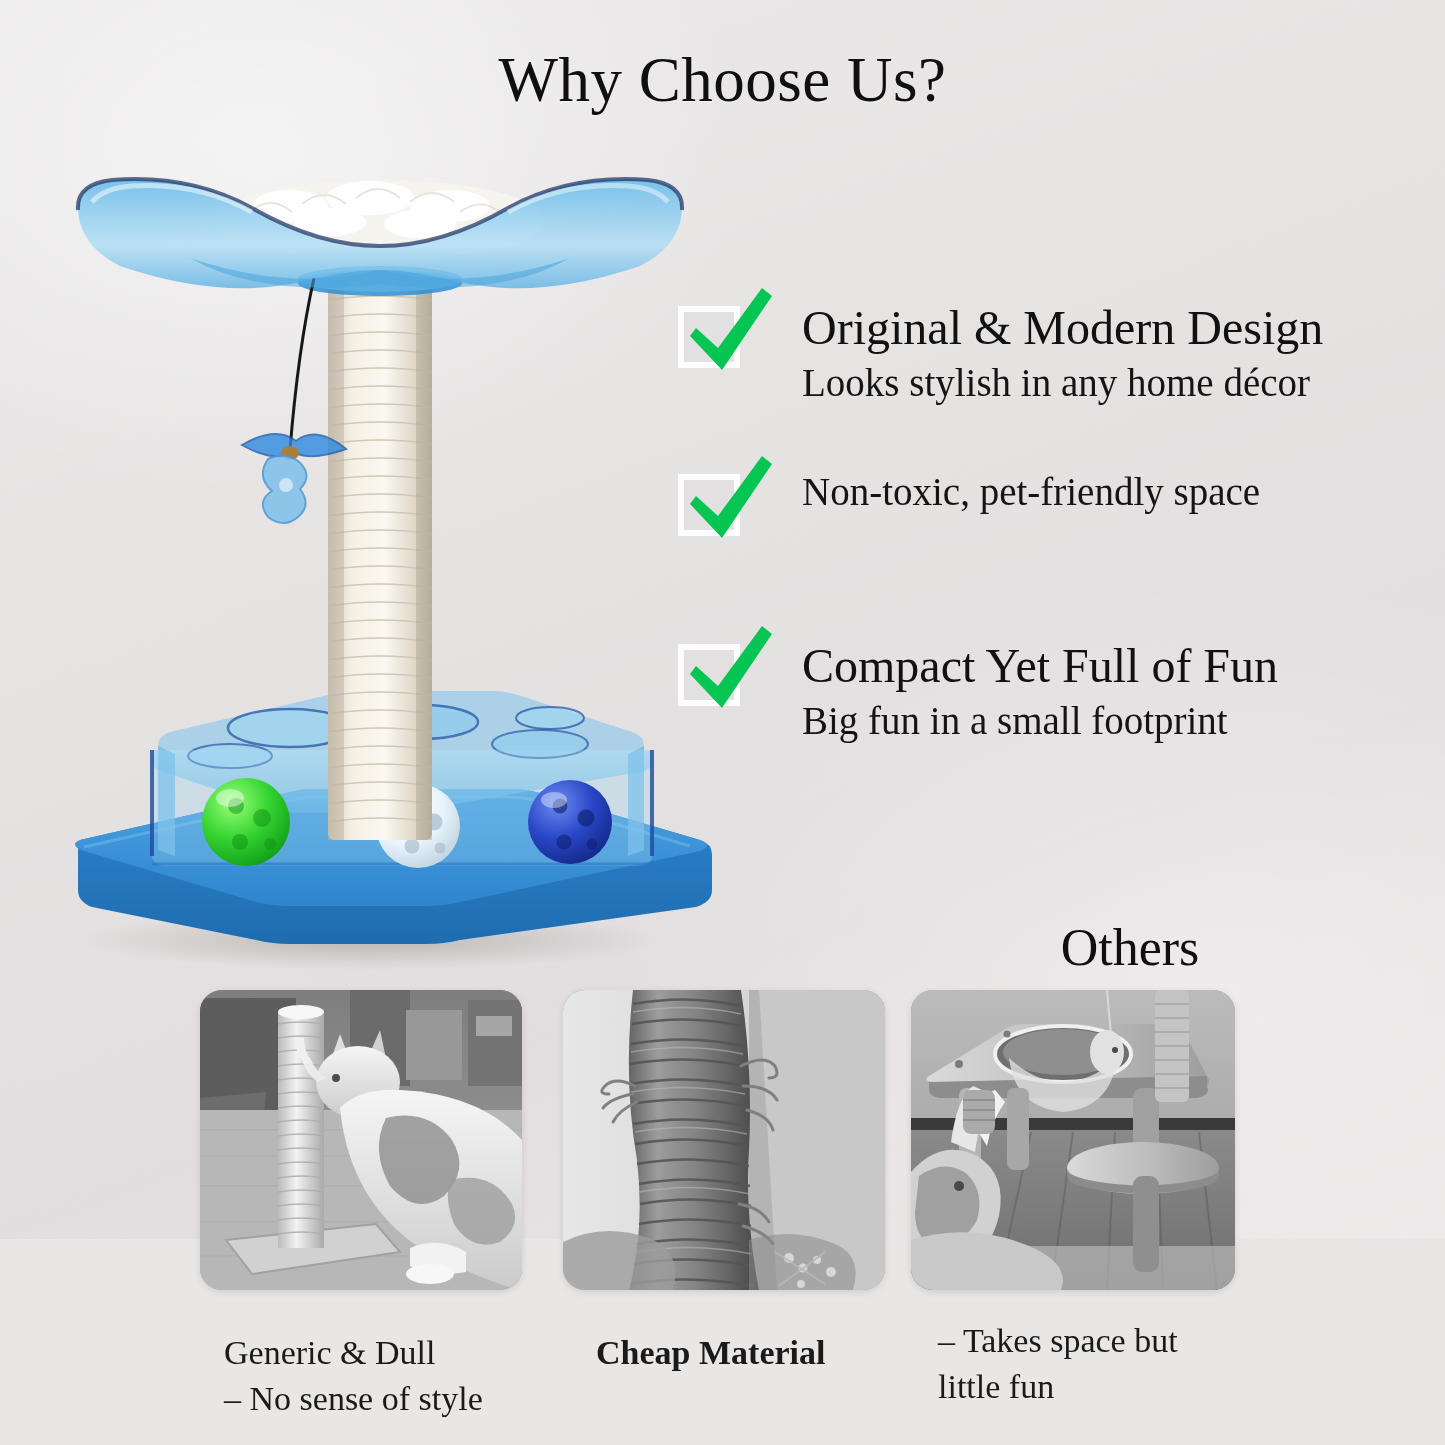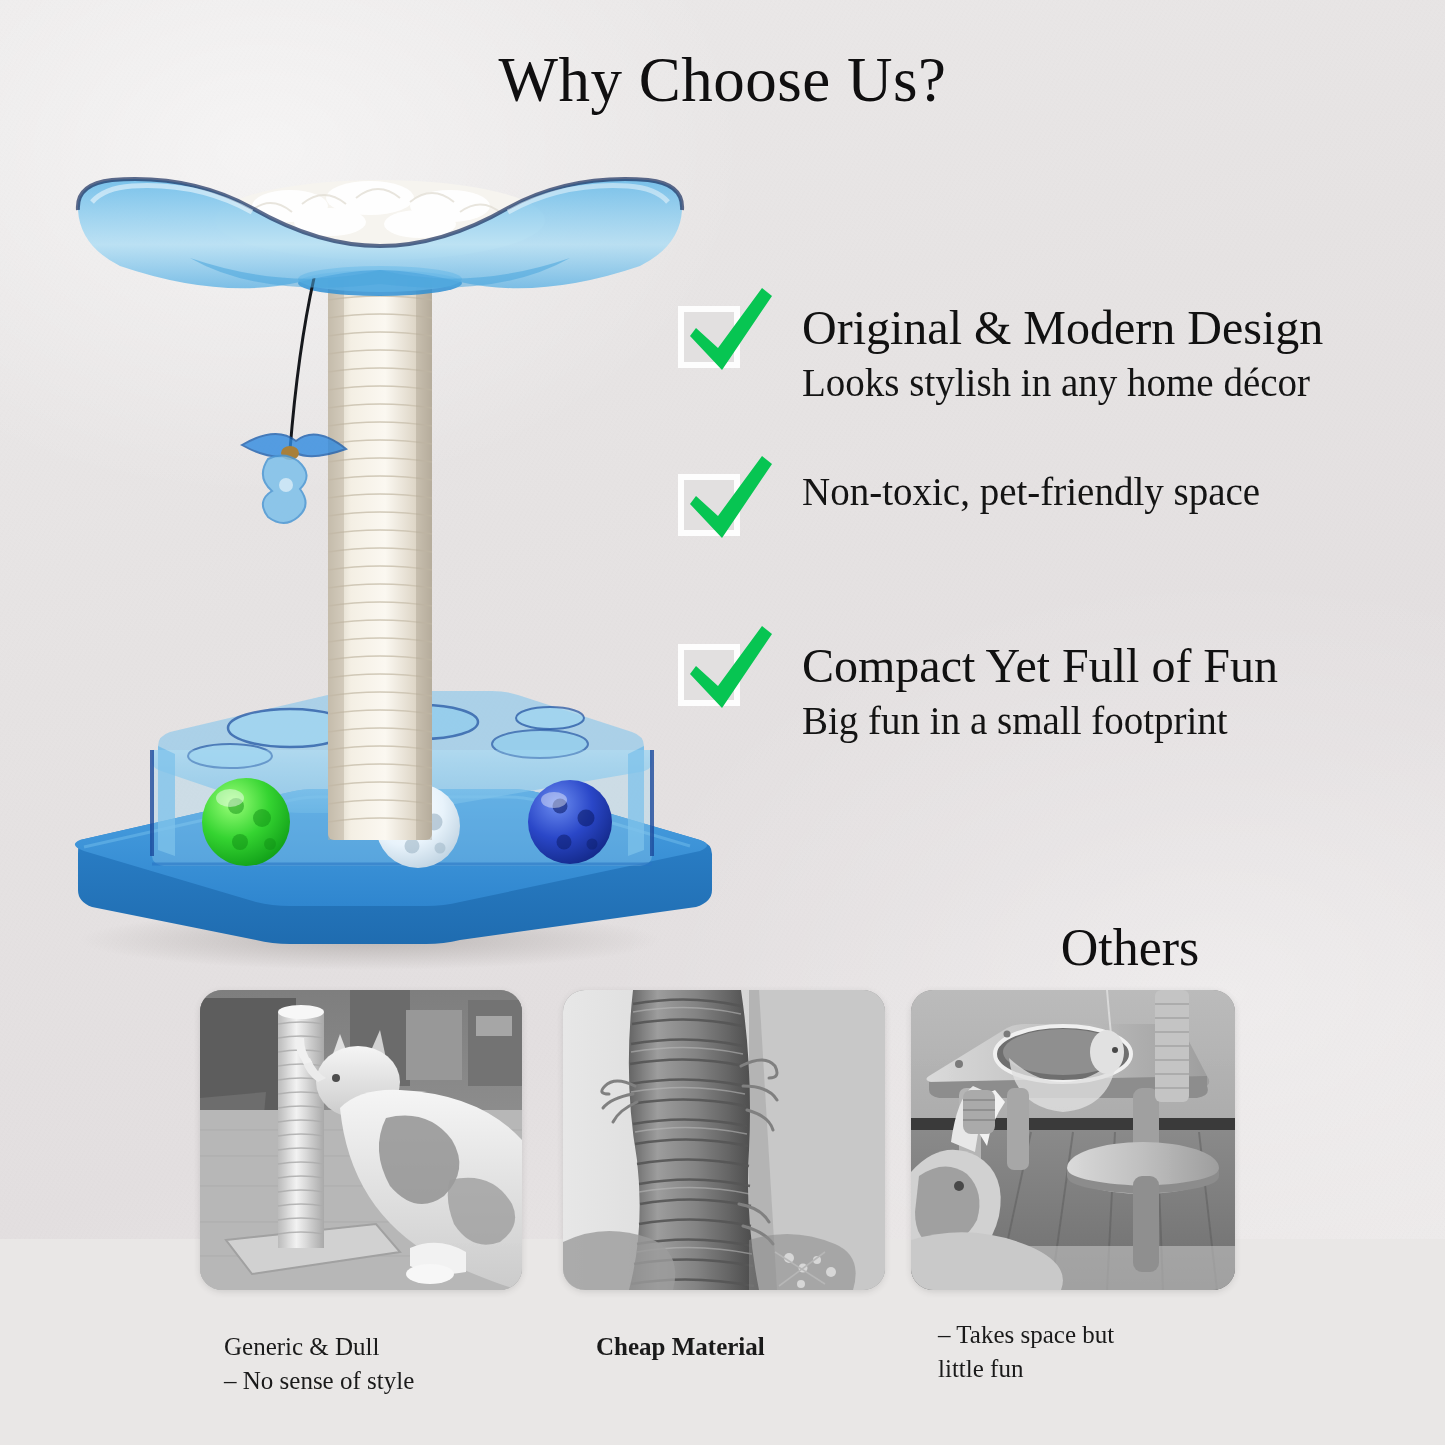--- a/index.html
+++ b/index.html
@@ -54,21 +54,21 @@
   .photo{
     position:absolute;border-radius:22px;overflow:hidden;
     filter:grayscale(1) contrast(1.03);
     box-shadow:0 2px 7px rgba(0,0,0,.12);
     background:#8f8f8f;
   }
   #photo1{left:200px;top:990px;width:322px;height:300px;}
   #photo2{left:563px;top:990px;width:322px;height:300px;}
   #photo3{left:911px;top:990px;width:324px;height:300px;}
 
-  .cap{position:absolute;font-size:25px;color:#1a1a1a;line-height:1.36;}
+  .cap{position:absolute;font-size:34px;color:#1a1a1a;line-height:1.36;}
   #cap1{left:224px;top:1330px;width:330px;}
   #cap2{left:596px;top:1330px;width:330px;font-weight:bold;}
   #cap3{left:938px;top:1318px;width:330px;}
 
   
   #hero{position:absolute;left:40px;top:150px;width:700px;height:820px;}
 </style>
 </head>
 <body>
 

